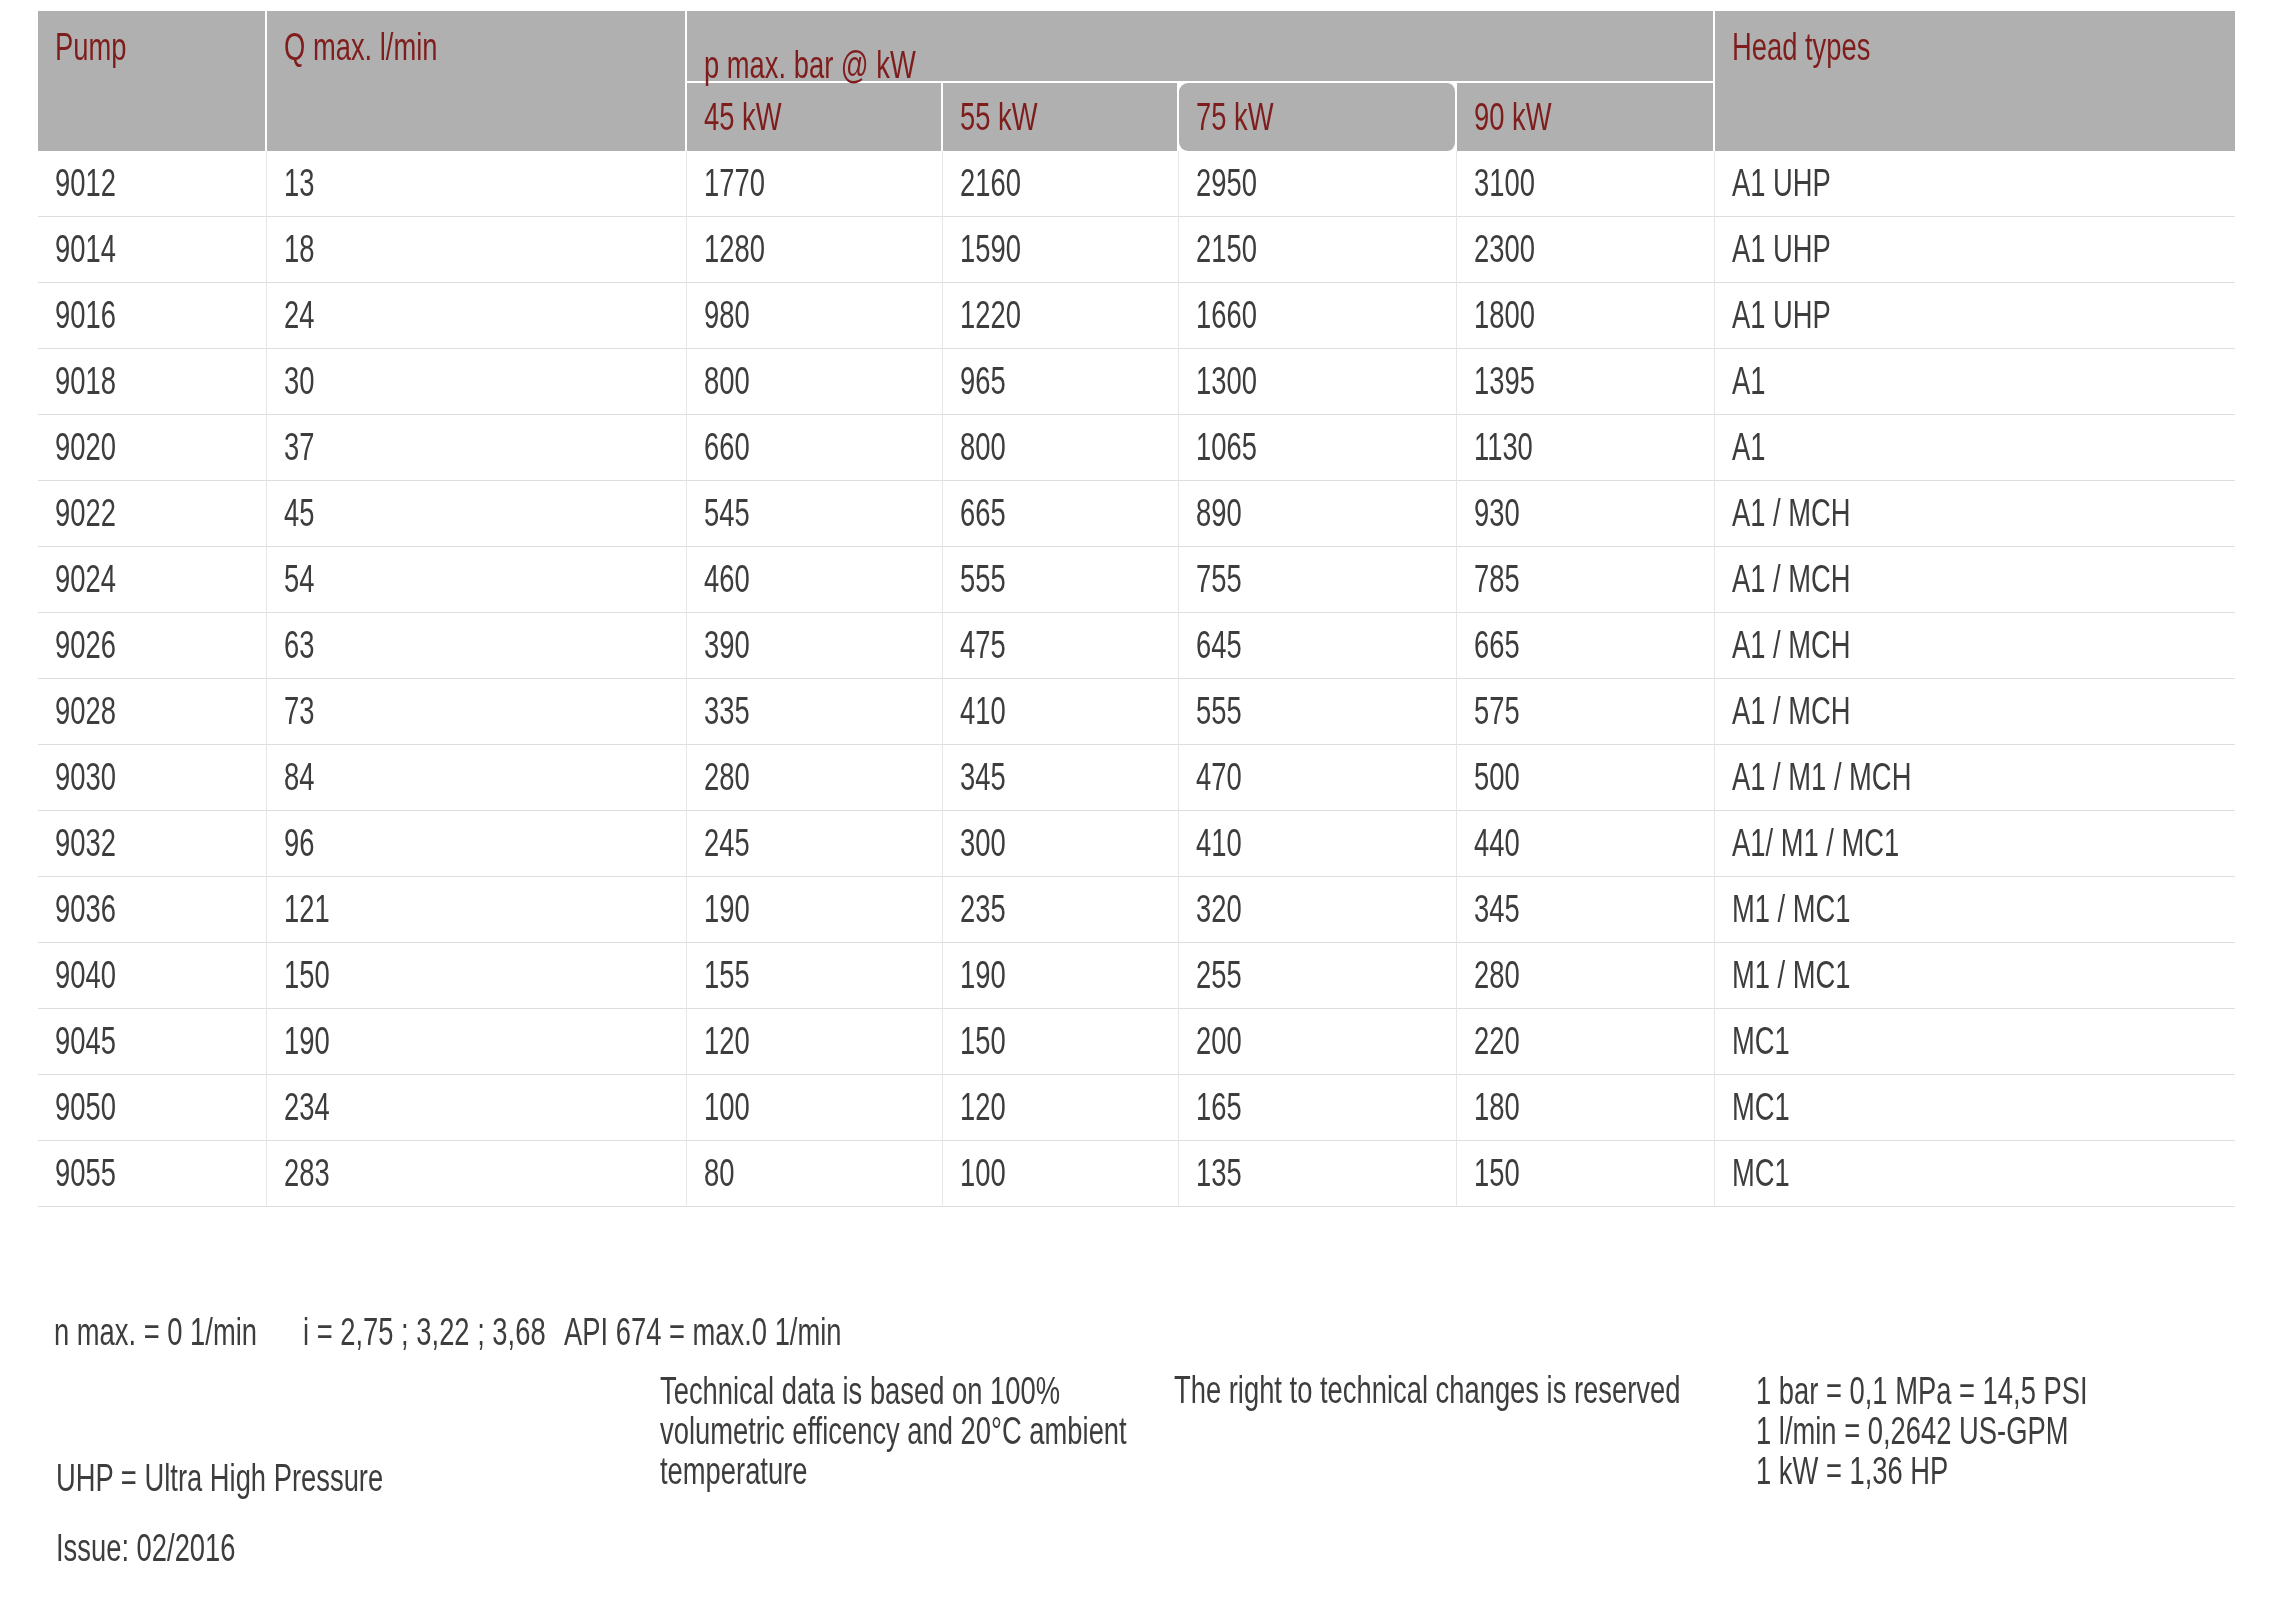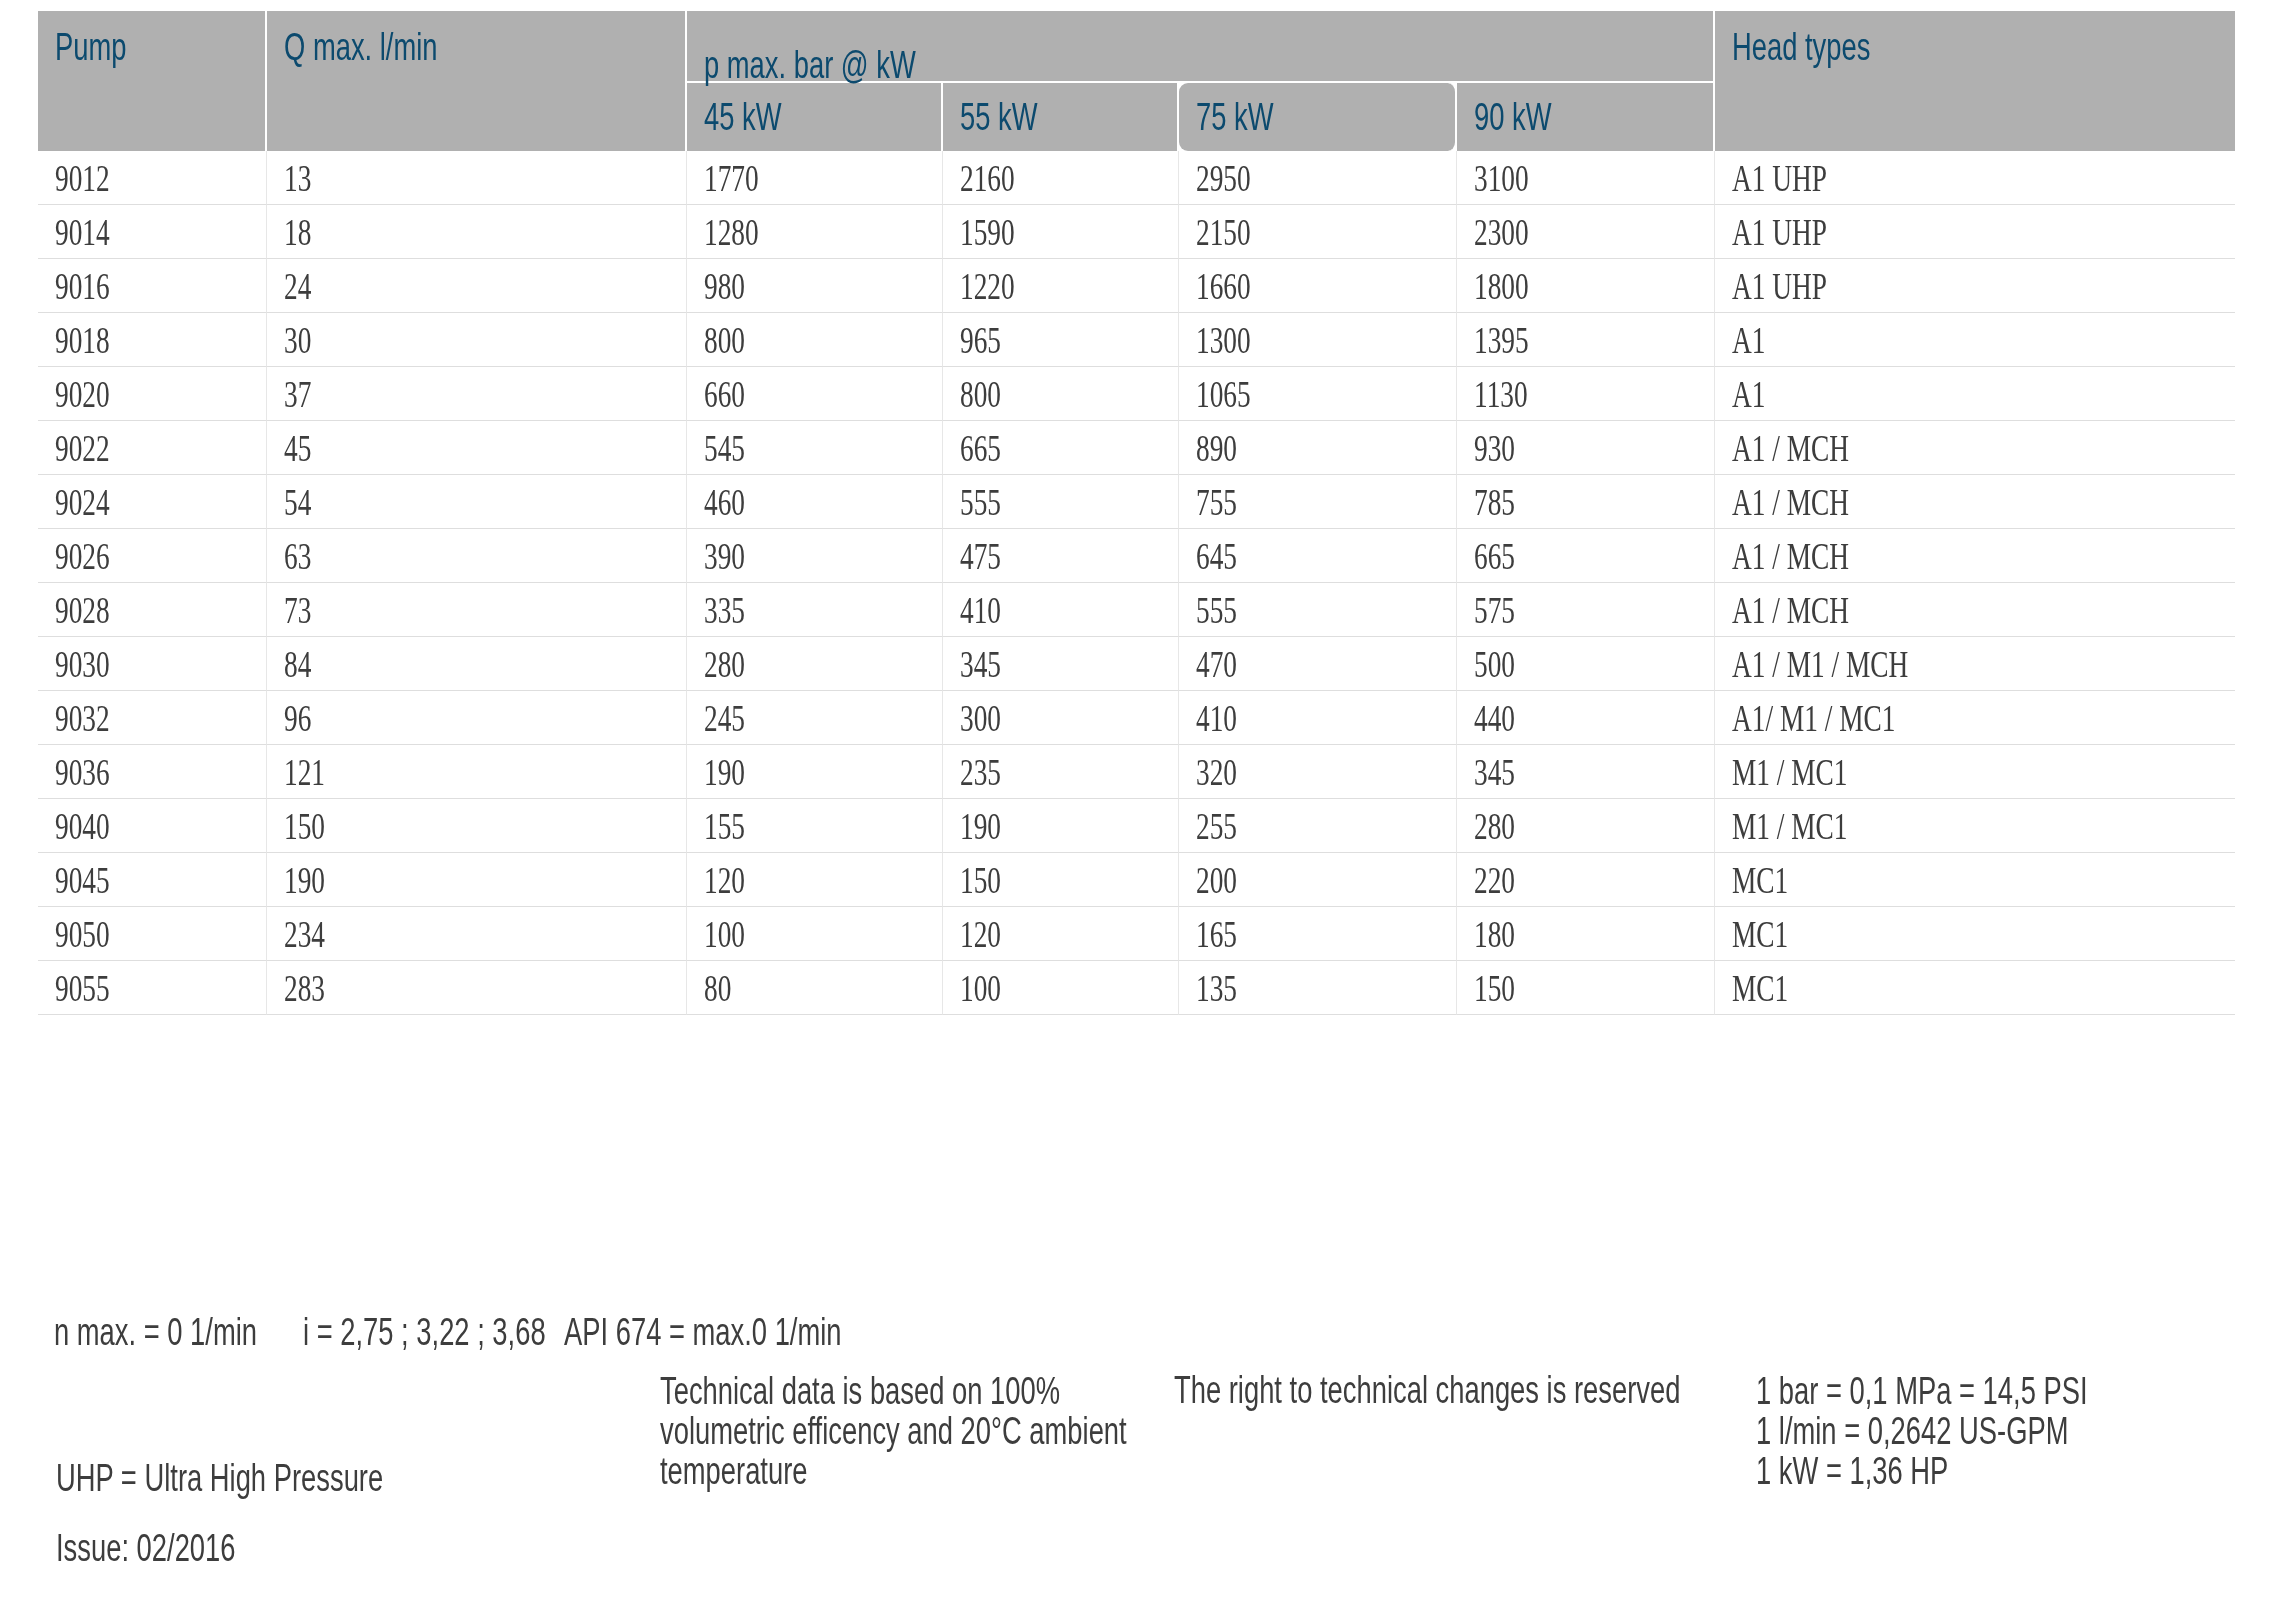--- a/index.html
+++ b/index.html
@@ -10,36 +10,35 @@
   }
   
   .t{display:inline-block;transform:scaleX(0.72);transform-origin:0 50%;white-space:nowrap;}
 
   
   .thead{
     position:absolute;left:38px;top:11.4px;width:2197px;height:140px;
     display:grid;
     grid-template-columns:229px 420px 256px 236px 278px 258px 520px;
     grid-template-rows:72px 68px;
-    font-size:38px;line-height:44px;color:#0c4a6e;
+    font-size:38px;line-height:44px;color:#7f1d1d;
   }
   .hcell{background:#b0b0b0;box-sizing:border-box;padding-left:17px;display:flex;}
   .hspan2{grid-row:1/3;align-items:flex-start;padding-top:14px;}
   .hgap-r{border-right:2.8px solid #ffffff;}
   .hgroup{grid-column:3/7;grid-row:1;align-items:flex-start;padding-top:32px;border-bottom:2.8px solid #ffffff;}
   .hsub{grid-row:2;align-items:center;}
   .hhead{grid-column:7;grid-row:1/3;align-items:flex-start;padding-top:14px;}
 
   
   .tbody{position:absolute;left:38px;top:151px;width:2197px;font-size:38px;}
   .trow{
     display:grid;
     grid-template-columns:229px 420px 256px 236px 278px 258px 520px;
-    height:54px;
-    font-family:Liberation Serif, serif;
+    height:66px;
   }
   .tcell{
     box-sizing:border-box;padding-left:17px;display:flex;align-items:center;
     border-bottom:1.9px solid #dedede;background:#ffffff;
   }
   .vline{border-right:1.9px solid #e7e7e7;}
 
   
   .fn{position:absolute;font-size:38px;line-height:44px;white-space:nowrap;}
   .fnblock{position:absolute;font-size:38px;line-height:40px;white-space:nowrap;margin-left:48px;}

